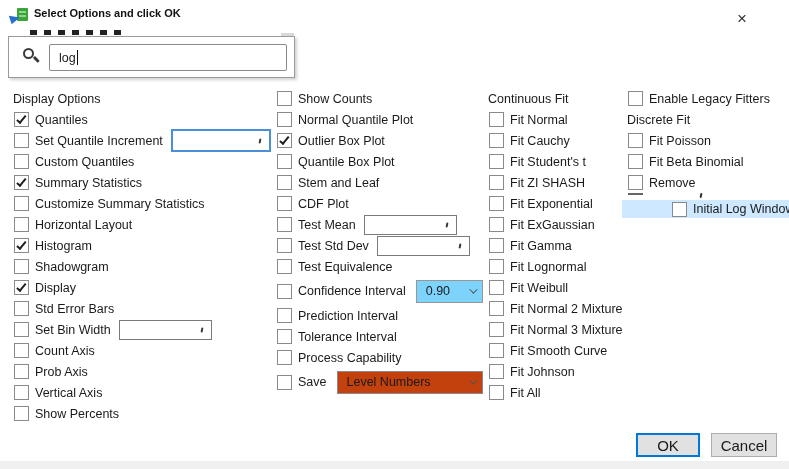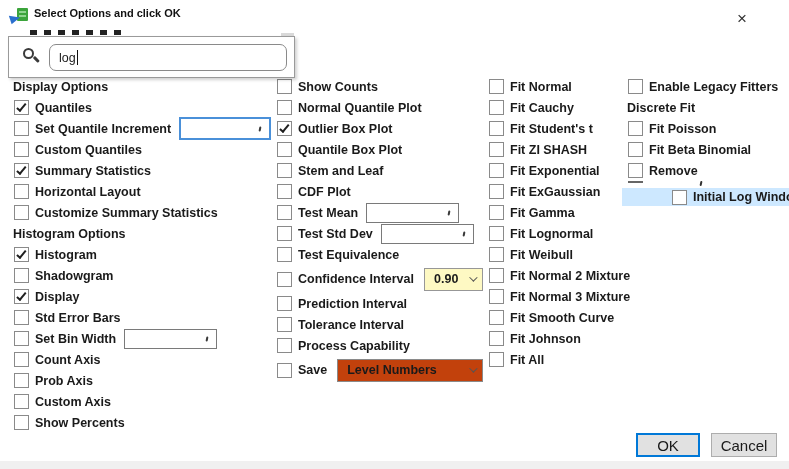--- a/index.html
+++ b/index.html
@@ -29,24 +29,24 @@
   .frag-top1 { position:absolute; left:30px; top:30px; width:96px; height:5px;
     background: repeating-linear-gradient(90deg,#222 0 7px, transparent 7px 14px); }
   .frag-top2 { position:absolute; left:281px; top:33px; width:13px; height:5px; background:#d9d9d9; }
   
   .search-pop { position:absolute; left:8px; top:36px; width:287px; height:42px; background:#fff;
     border:1px solid #9a9a9a; box-shadow:2px 2px 3px rgba(0,0,0,.18); z-index:10; }
   .mag-icon { position:absolute; left:14px; top:11px; width:18px; height:18px; }
   .mag-icon .lens { position:absolute; left:0; top:0; width:11px; height:11px; border:2px solid #3a3a3a; border-radius:50%; }
   .mag-icon .handle { position:absolute; left:10px; top:10px; width:7px; height:2.5px; background:#3a3a3a; transform:rotate(45deg); border-radius:1px; }
   .search-input { position:absolute; left:40px; top:7px; width:238px; height:27px; border:1px solid #8a8a8a;
-    border-radius:7px; background:#fff; display:flex; align-items:center; padding-left:9px; }
+    border-radius:2px; background:#fff; display:flex; align-items:center; padding-left:9px; }
   .search-input .caret { width:1px; height:15px; background:#111; margin-left:1px; }
   
-  .col { position:absolute; top:76px;font-weight:bold; }
+  .col { position:absolute; top:88px; }
   .col-0 { left:8px;   width:263px; z-index:3; }
   .col-1 { left:271px; width:212px; z-index:2; }
   .col-2 { left:483px; width:139px; z-index:1; }
   .col-3 { left:622px; width:160px; z-index:1; }
   .row { display:flex; align-items:center; height:21px; white-space:nowrap; }
   .row.tall { height:28px; }
   .row.header { padding-left:5px; }
   .row.hl { height:18px; background:var(--highlight,#cde8ff); width:max-content; padding-right:9px;padding-left:44px; }
   .cb { flex:0 0 15px; width:15px; height:15px; background:#fff; border:1px solid #8a8a8a;
     margin:0 6px; display:flex; align-items:center; justify-content:center; }
@@ -54,21 +54,21 @@
     transform:rotate(40deg) translate(-1px,-1px); }
   .lbl { margin-right:4px; }
   
   .num-input { position:relative; display:inline-block; width:93px; height:20px; background:#fff;
     border:1px solid #7a7a7a; margin-left:4px; }
   .num-input.focused { width:112px; height:23px; border:2px solid var(--focus-blue,#4a90d9); }
   .num-input .tick { position:absolute; right:8px; top:50%; width:2px; height:5px; background:#3a3a3a;
     transform:translateY(-50%) rotate(12deg); border-radius:1px; }
   
   .dd { display:inline-flex; align-items:center; justify-content:space-between; height:23px; width:70px;
-    margin-left:6px; padding:0 7px 0 9px; background:#fef9c3; border:1px solid #979797; }
+    margin-left:6px; padding:0 7px 0 9px; background:#7dd3fc; border:1px solid #979797; }
   .dd.wide { width:146px; background:#c2410c; border-color:#8a8a8a; }
   .dd-arrow { width:6px; height:6px; border-right:1.5px solid #555; border-bottom:1.5px solid #555;
     transform:rotate(45deg) translateY(-2px); flex:0 0 auto; margin-left:6px; }
   
   .row.fragment { height:7px; align-items:flex-start; overflow:hidden; }
   .frag-line { width:15px; height:2px; background:#666; margin-left:6px; }
   .frag-tick { width:2px; height:5px; background:#333; margin-left:57px; transform:rotate(12deg); border-radius:1px; }
   
   .btn { position:absolute; top:433px; height:24px; display:flex; align-items:center; justify-content:center;
     background:var(--button-face,#e1e1e1); cursor:pointer; font-size:15px; }
@@ -127,27 +127,26 @@
         <span class="lbl">Custom Quantiles</span>
       </div>
       <div class="row check">
         <span class="cb">
           <span class="checkmark"></span>
         </span>
         <span class="lbl">Summary Statistics</span>
       </div>
       <div class="row check">
         <span class="cb"></span>
+        <span class="lbl">Customize Summary Statistics</span>
+      </div>
+      <div class="row check">
+        <span class="cb"></span>
         <span class="lbl">Horizontal Layout</span>
       </div>
-      <div class="row check">
-        <span class="cb"></span>
-        <span class="lbl">Customize Summary Statistics</span>
-      </div>
-      <div class="row header">Histogram Options</div>
       <div class="row check">
         <span class="cb">
           <span class="checkmark"></span>
         </span>
         <span class="lbl">Histogram</span>
       </div>
       <div class="row check">
         <span class="cb"></span>
         <span class="lbl">Shadowgram</span>
       </div>
@@ -171,21 +170,21 @@
       <div class="row check">
         <span class="cb"></span>
         <span class="lbl">Count Axis</span>
       </div>
       <div class="row check">
         <span class="cb"></span>
         <span class="lbl">Prob Axis</span>
       </div>
       <div class="row check">
         <span class="cb"></span>
-        <span class="lbl">Custom Axis</span>
+        <span class="lbl">Vertical Axis</span>
       </div>
       <div class="row check">
         <span class="cb"></span>
         <span class="lbl">Show Percents</span>
       </div>
     </div>
   <div class="col col-1">
       <div class="row check">
         <span class="cb"></span>
         <span class="lbl">Show Counts</span>
@@ -253,20 +252,21 @@
       <div class="row check tall">
         <span class="cb"></span>
         <span class="lbl">Save</span>
         <span class="dd wide">
           <span class="dd-val">Level Numbers</span>
           <span class="dd-arrow"></span>
         </span>
       </div>
     </div>
   <div class="col col-2">
+      <div class="row header">Continuous Fit</div>
       <div class="row check">
         <span class="cb"></span>
         <span class="lbl">Fit Normal</span>
       </div>
       <div class="row check">
         <span class="cb"></span>
         <span class="lbl">Fit Cauchy</span>
       </div>
       <div class="row check">
         <span class="cb"></span>

